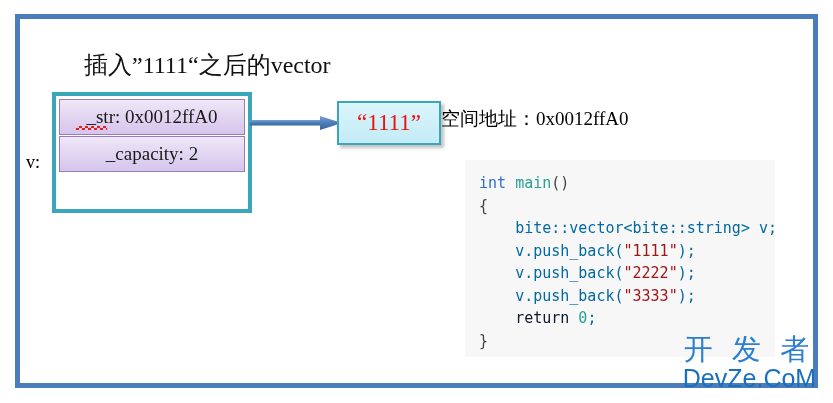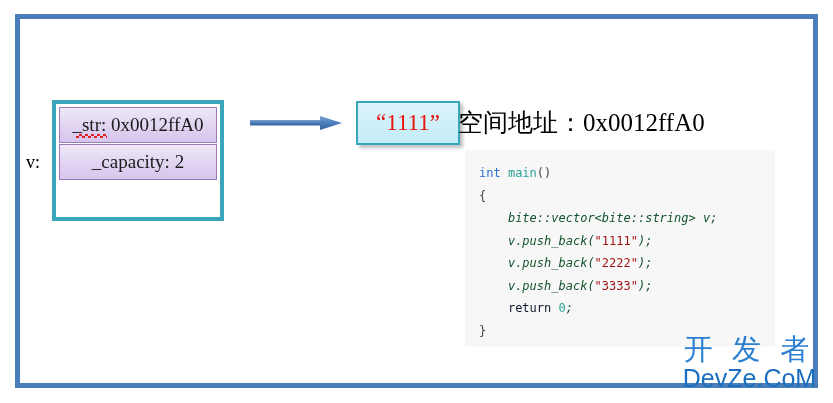--- a/index.html
+++ b/index.html
@@ -54,22 +54,22 @@
     top: 152px;
     font-family: "Liberation Serif", "DejaVu Serif", serif;
     font-size: 18px;
     color: #000000;
   }
 
   
   #vector-box {
     position: absolute;
     left: 52px;
-    top: 100px;
-    width: 172px;
+    top: 92px;
+    width: 200px;
     height: 121px;
     border: 4px solid #3aa6bc;
     background: #ffffff;
     box-sizing: border-box;
     padding: 3px;
   }
   .vcell {
     position: relative;
     height: 36px;
     margin-bottom: 1px;
@@ -106,67 +106,67 @@
     position: absolute;
     left: 250px;
     top: 114px;
     width: 92px;
     height: 18px;
   }
 
   
   #value-box {
     position: absolute;
-    left: 356px;
+    left: 337px;
     top: 101px;
     width: 104px;
     height: 44px;
     border: 2px solid #3aa6bc;
     box-sizing: border-box;
     background: linear-gradient(to bottom, #dcf4fb 0%, #c3ecf7 100%);
     box-shadow: 3px 3px 3px rgba(120,120,120,0.45);
     display: flex;
     align-items: center;
     justify-content: center;
     font-family: "Liberation Serif", "DejaVu Serif", serif;
     font-size: 23px;
     color: #e8150f;
     white-space: nowrap;
   }
 
   
   #address-text {
     position: absolute;
-    left: 458px;
+    left: 441px;
     top: 106px;
     font-family: "Liberation Serif", "DejaVu Serif", serif;
-    font-size: 25px;
+    font-size: 19px;
     color: #000000;
     white-space: nowrap;
   }
 
   
   #code-block {
     position: absolute;
     left: 465px;
-    top: 150px;
+    top: 160px;
     width: 310px;
     height: 197px;
     background: #f7f7f7;
     box-sizing: border-box;
     padding: 12px 0 0 14px;
     font-family: "DejaVu Sans Mono", "Liberation Mono", monospace;
-    font-size: 12px;
+    font-size: 15px;
     line-height: 22.5px;
     color: #333333;
     white-space: pre;
   }
   .tok-kw      { color: #2f6fd0; }
   .tok-fn      { color: #2aa198; }
-  .tok-type    { color: #14532d; font-style: italic; }
+  .tok-type    { color: #0369a1; }
   .tok-str     { color: #a31515; }
   .tok-ret     { color: #0f172a; }
   .tok-num     { color: #2aa198; }
   .tok-punc    { color: #444444; }
 
   
   #watermark {
     position: absolute;
     left: 672px;
     top: 334px;
@@ -190,20 +190,21 @@
     margin-top: 1px;
   }
 </style>
 </head>
 <body>
 
 <div id="slide">
 
   <div id="frame"></div>
 
+  <div id="title">插入”1111“之后的vector</div>
 
   <div id="v-label">v:</div>
 
   <div id="vector-box">
     <div class="vcell">
       <span>_str: 0x0012ffA0</span>
       <span class="squiggle"></span>
     </div>
     <div class="vcell">
       <span>_capacity: 2</span>

